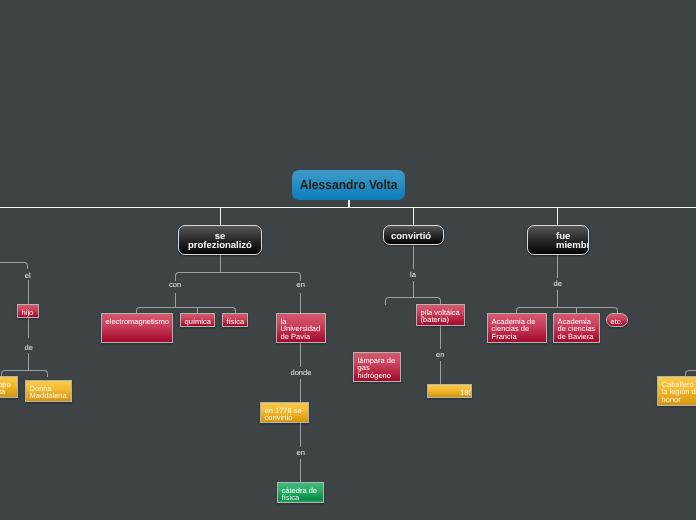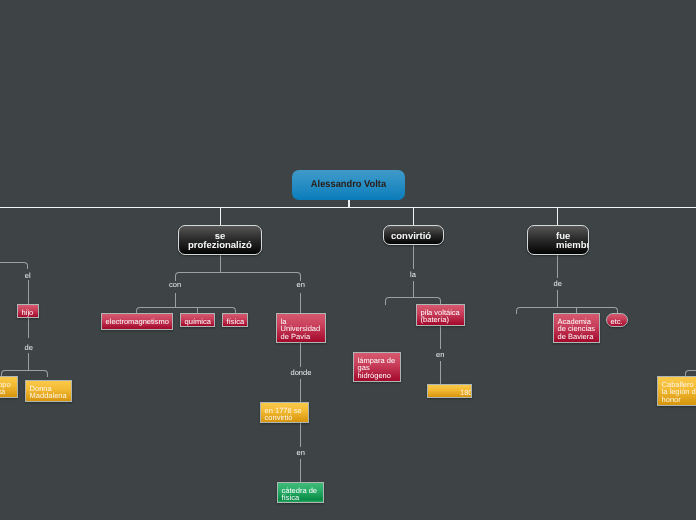--- a/index.html
+++ b/index.html
@@ -18,21 +18,21 @@
   .lbl{position:absolute;z-index:3;color:#eceeee;font-size:7.5px;line-height:8px;
        white-space:nowrap;}
 
   
   .node{position:absolute;box-sizing:border-box;overflow:hidden;white-space:nowrap;z-index:5;
         -webkit-font-smoothing:antialiased;}
   .lbl,.node,.node *{-webkit-font-smoothing:antialiased;}
   #stage{will-change:transform;}
 
   .root{border-radius:7px;background:linear-gradient(180deg,#4099c8 0%,#3193c6 30%,#0a7cba 100%);
-        color:#2a1d16;font-weight:bold;font-size:10px;text-align:center;}
+        color:#2a1d16;font-weight:bold;font-size:13px;text-align:center;}
   .root .t{display:inline-block;transform:scaleX(.93);}
 
   .blk{border-radius:7px;background:linear-gradient(180deg,#565656 0%,#2a2a2a 48%,#030303 100%);
        border:1.5px solid #d4d9d9;color:#f4f6f6;font-weight:bold;font-size:9.5px;
        line-height:9.2px;padding:6px 7px 0 7px;
        box-shadow:0 1px 2px rgba(0,0,0,.45);}
 
   .leaf{border:1px solid #aeb5b5;font-size:7.5px;line-height:7.7px;padding:3.6px 2px 0 3.6px;
         box-shadow:0 1px 2px rgba(0,0,0,.35);}
   .red{background:linear-gradient(180deg,#d6596f 0%,#c93f5b 42%,#a3082a 100%);color:#fefefe;}
@@ -68,21 +68,21 @@
 
   <div class="ln vl" style="left:220px;top:255px;height:18px;"></div>
   <div class="bus" style="left:175px;top:272px;width:126px;height:9px;"></div>
   <div class="lbl" style="left:169px;top:281px;">con</div>
   <div class="lbl" style="left:296.5px;top:281px;">en</div>
 
   <div class="ln vl" style="left:175px;top:293px;height:15px;"></div>
   <div class="bus" style="left:136px;top:307px;width:100px;height:7px;"></div>
   <div class="ln vl" style="left:197px;top:307px;height:7px;"></div>
 
-  <div class="node leaf red" style="left:101px;top:313px;width:72px;height:17px;">
+  <div class="node leaf red" style="left:101px;top:313px;width:72px;height:30px;">
     <span>electromagnetismo</span>
   </div>
   <div class="node leaf red" style="left:180px;top:313px;width:35px;height:14px;">
     <span>química</span>
   </div>
   <div class="node leaf red" style="left:222px;top:313px;width:26px;height:14px;">
     <span>física</span>
   </div>
 
   <div class="ln vl" style="left:300px;top:293px;height:21px;"></div>
@@ -122,20 +122,23 @@
   <div class="node leaf yel" style="left:427px;top:384px;width:45px;height:14px;padding-left:32px;">
     <span>1800</span>
   </div>
 
   <div class="ln vl" style="left:557px;top:255px;height:23px;"></div>
   <div class="lbl" style="left:553.5px;top:280px;">de</div>
   <div class="ln vl" style="left:557px;top:290px;height:18px;"></div>
   <div class="bus" style="left:516px;top:307px;width:102px;height:7px;"></div>
   <div class="ln vl" style="left:576px;top:307px;height:7px;"></div>
 
+  <div class="node leaf red" style="left:487px;top:313px;width:60px;height:30px;">
+    <span>Academia de<br>ciencias de<br>Francia</span>
+  </div>
   <div class="node leaf red" style="left:553px;top:313px;width:47px;height:30px;">
     <span>Academia<br>de ciencias<br>de Baviera</span>
   </div>
   <div class="node leaf red" style="left:606px;top:313px;width:22px;height:14px;border-radius:7px;">
     <span>etc.</span>
   </div>
 
   <div class="bus" style="left:-40px;top:262px;width:68px;height:7px;"></div>
   <div class="lbl" style="left:24.8px;top:271.5px;">el</div>
   <div class="ln vl" style="left:28px;top:280px;height:24px;"></div>

